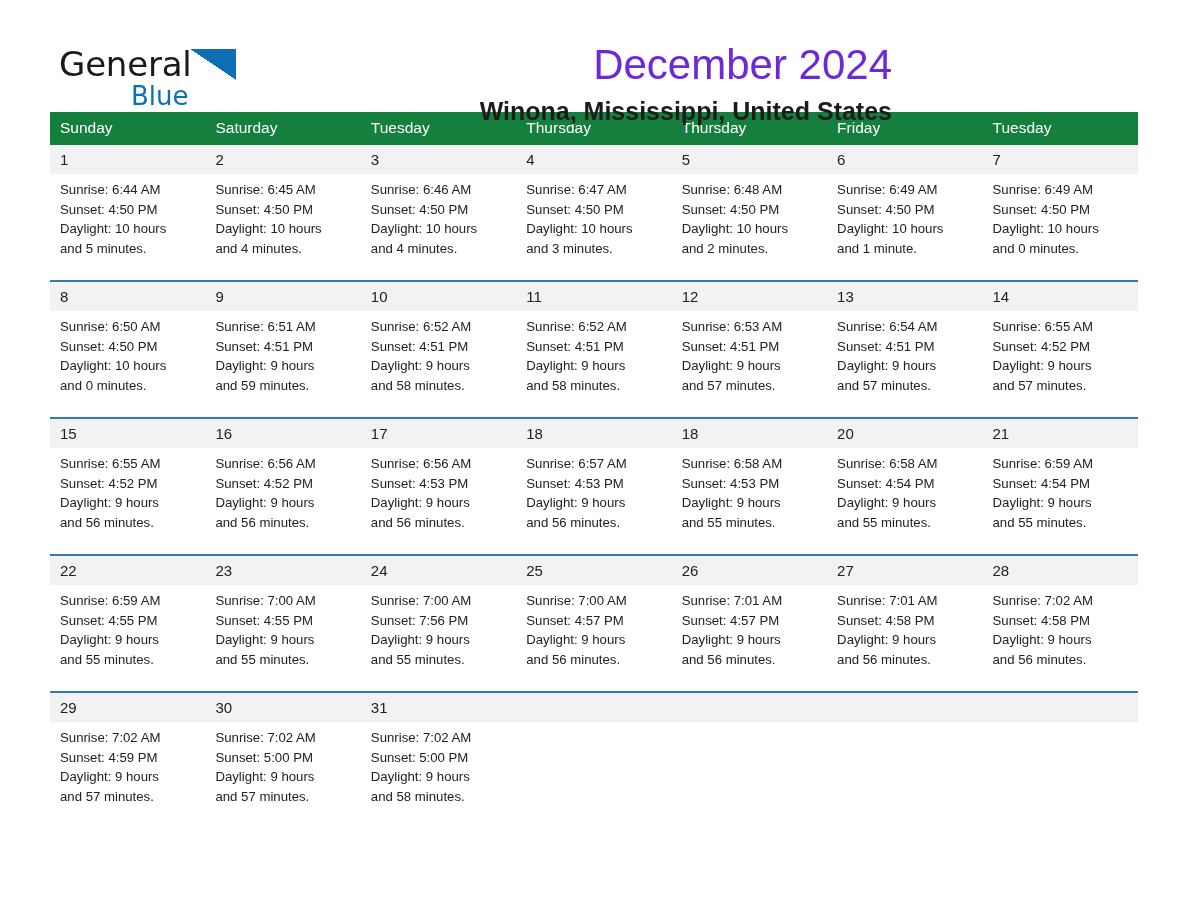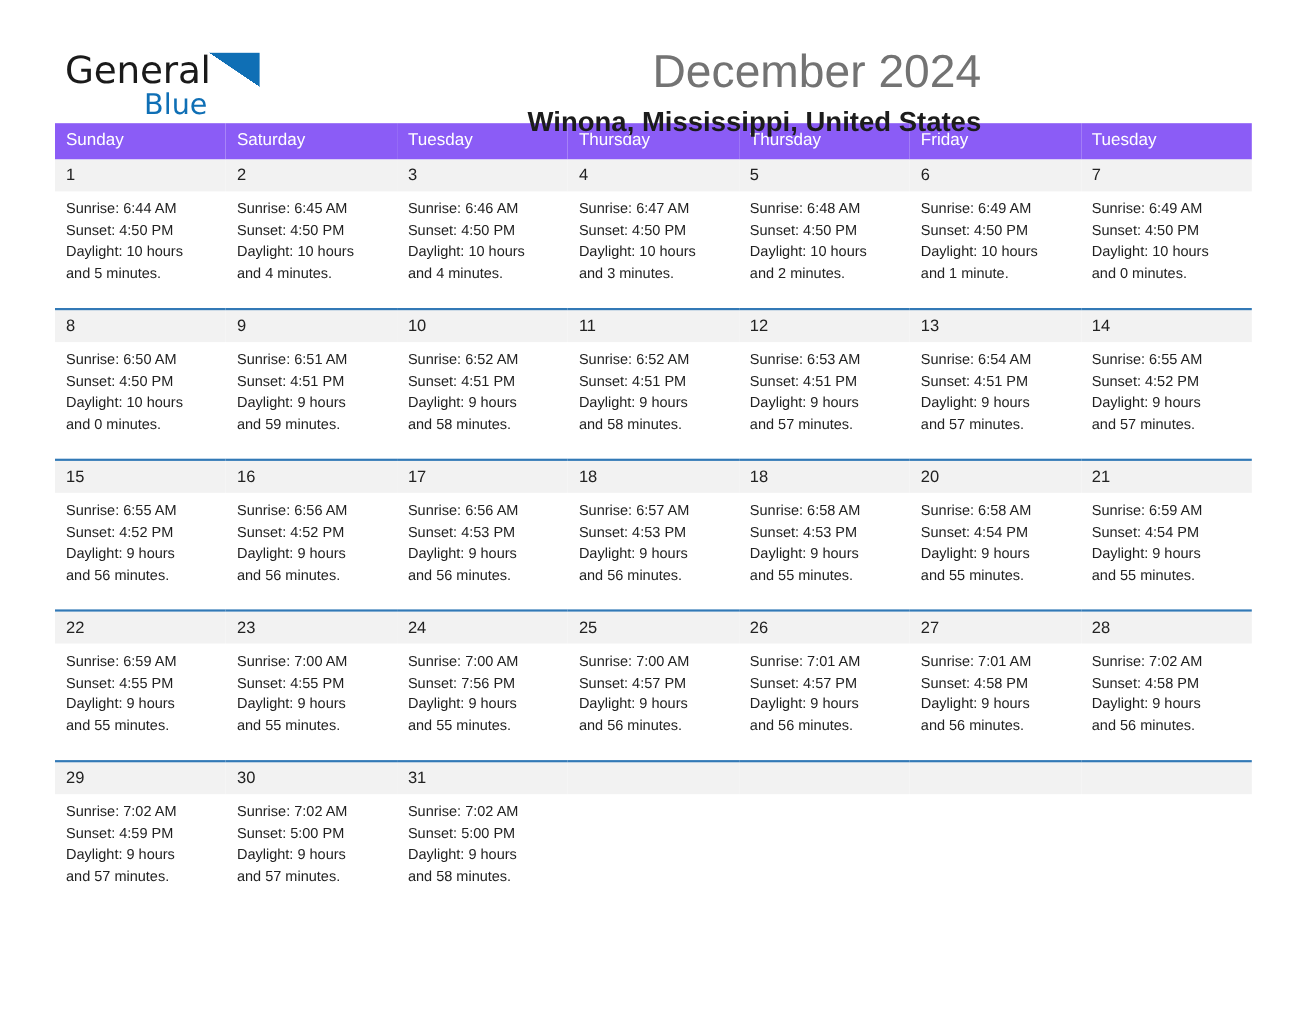--- a/index.html
+++ b/index.html
@@ -63,42 +63,42 @@
   .title-block {
     position: absolute;
     right: 6px;
     top: 40px;
     text-align: right;
   }
   .title {
     font-size: 42px;
     line-height: 50px;
     font-weight: 400;
-    color: #737373;
+    color: #6d28d9;
     white-space: nowrap;
   }
   .subtitle {
     font-size: 25px;
     line-height: 30px;
     font-weight: 700;
     color: #1c1c1c;
     white-space: nowrap;
     margin-top: 6px;
   }
 
   
   .calendar {
     width: 1088px;
     border-collapse: collapse;
     table-layout: fixed;
   }
   .calendar col { width: 155.4px; }
 
   thead th {
-    background: #8b5cf6;
+    background: #15803d;
     color: #ffffff;
     font-size: 15.5px;
     font-weight: 400;
     text-align: left;
     padding: 7px 0 8px 10px;
     line-height: 18px;
     border: 0;
   }
 
   tbody tr.week-row > td {

